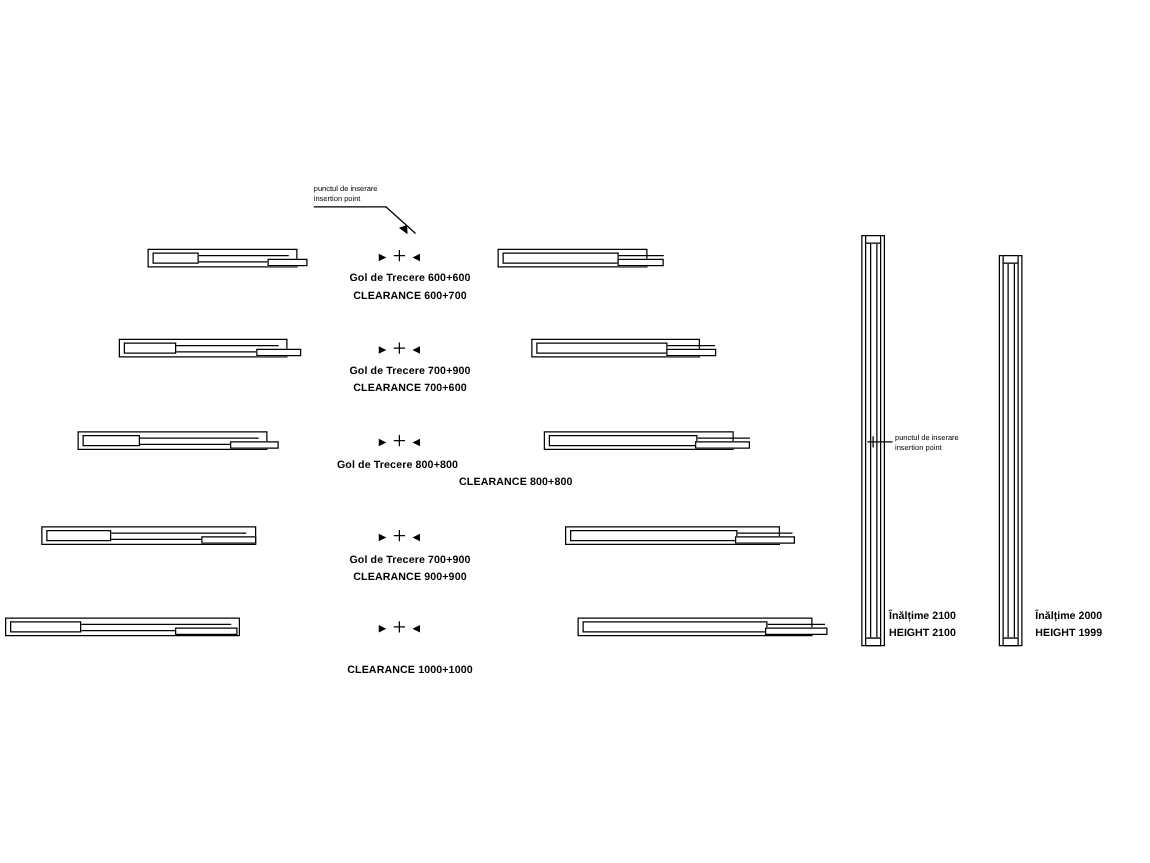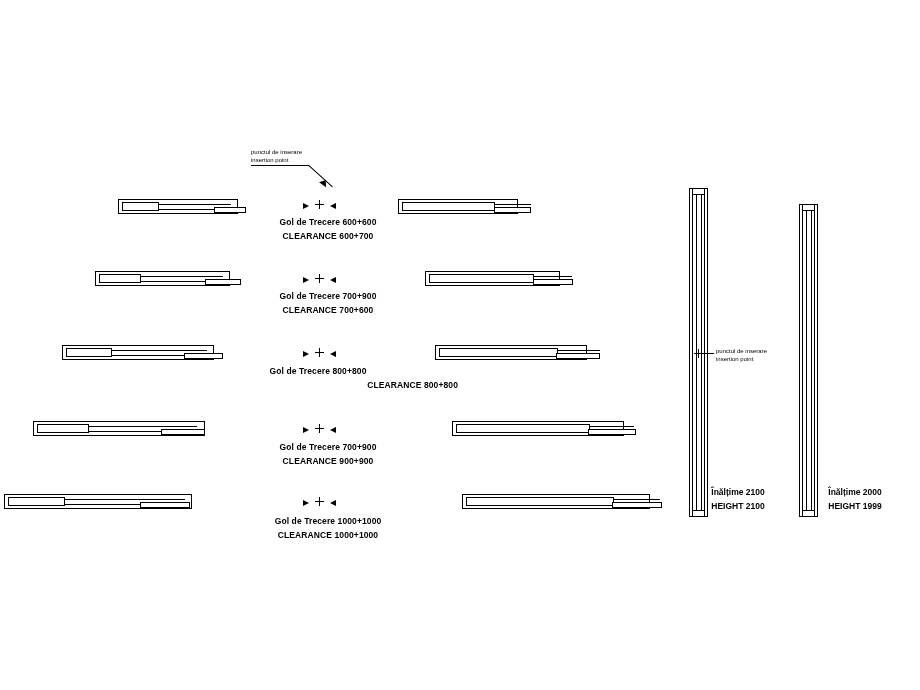--- a/index.html
+++ b/index.html
@@ -210,21 +210,20 @@
   <div class="hline" style="left:614px; top:499px; width:46px;"></div>
   <div class="hline" style="left:614px; top:504px; width:46px;"></div>
   <div class="panel-thin" style="left:612px; top:502px; width:50px; height:6px;"></div>
 
   <div class="ins-marker" style="left:313px; top:497px;">
     <div class="arrow-right" style="left:-10px;"></div>
     <div class="cross" style="left:2px; top:0px;"></div>
     <div class="arrow-left" style="left:17px;"></div>
   </div>
 
-  <div class="label-center" style="left:198px; top:516px; width:260px;">Gol de Trecere 1000+1000</div>
   <div class="label-center" style="left:198px; top:530px; width:260px;">CLEARANCE 1000+1000</div>
 
   <div class="panel" style="left:689px; top:188px; width:19px; height:329px;"></div>
   <div class="panel-thin" style="left:692px; top:194px; width:13px; height:317px;"></div>
   <div class="vline" style="left:696px; top:194px; height:317px;"></div>
   <div class="vline" style="left:701px; top:194px; height:317px;"></div>
   <div class="panel-thin" style="left:692px; top:188px; width:13px; height:7px;"></div>
   <div class="panel-thin" style="left:692px; top:510px; width:13px; height:7px;"></div>
 
   <div class="cross" style="left:694px; top:349px;"></div>

